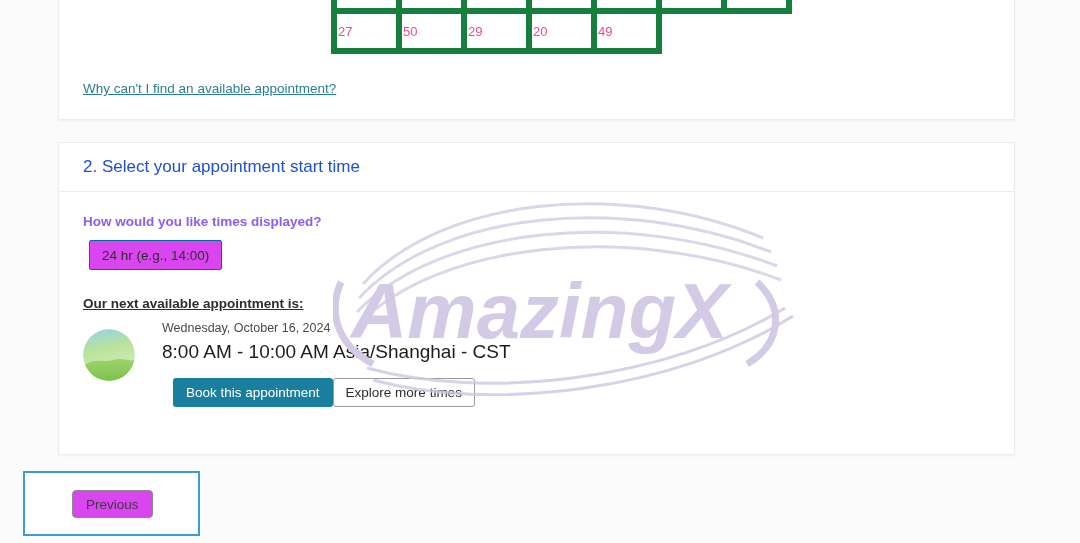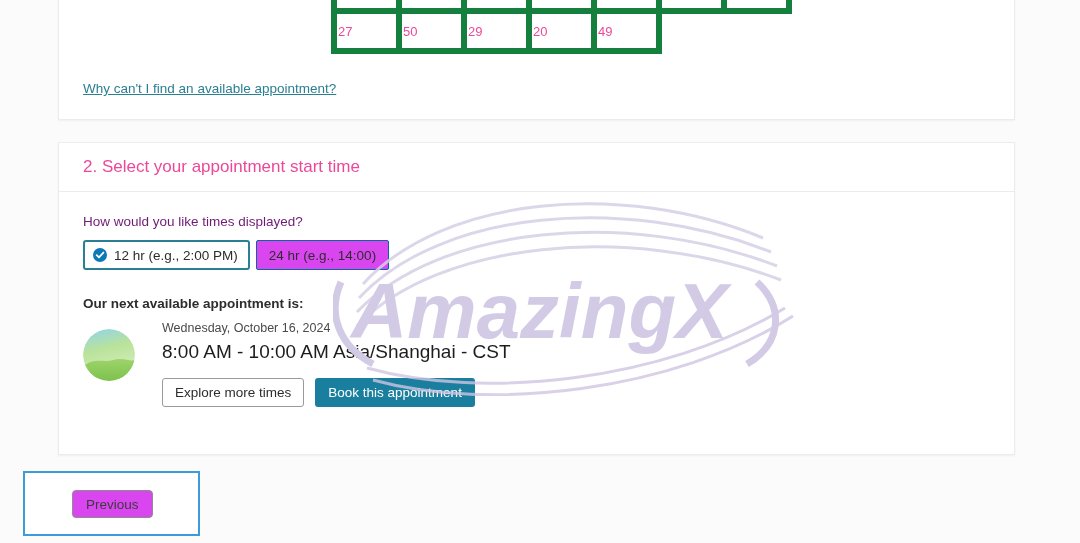--- a/index.html
+++ b/index.html
@@ -85,34 +85,34 @@
   #section-header {
     height: 49px;
     border-bottom: 1px solid #ececec;
     display: flex;
     align-items: center;
     padding-left: 24px;
     box-sizing: border-box;
   }
   #section-title {
     font-size: 17px;
-    color: #ec4899;
+    color: #1d4ed8;
     font-weight: 400;
   }
 
   #card-body {
     padding: 22px 24px 0 24px;
     position: relative;
     z-index: 6;
   }
 
   .question-label {
     font-size: 13.5px;
-    font-weight: normal;
-    color: #701a75;
+    font-weight: bold;
+    color: #8b5cf6;
     margin-bottom: 11px;
   }
 
   
   #time-format-group {
     display: flex;
     align-items: stretch;
     margin-bottom: 26px;
   }
   .fmt-btn {
@@ -144,20 +144,21 @@
     margin-right: 7px;
     flex: 0 0 auto;
   }
 
   
   #next-appt-label {
     font-size: 13.5px;
     font-weight: bold;
     color: #2d2d2d;
     margin-bottom: 10px;
+    text-decoration: underline;
   }
 
   #appt-row {
     display: flex;
     align-items: flex-start;
   }
   #sun-icon {
     width: 52px;
     height: 52px;
     border-radius: 50%;
@@ -288,27 +289,20 @@
   <div id="section-header">
     <span id="section-title">2. Select your appointment start time</span>
   </div>
 
   <div id="card-body">
 
     <div class="question-label">How would you like times displayed?</div>
 
     <div id="time-format-group">
 
-      <div class="fmt-btn selected">
-        <svg class="check-icon" viewBox="0 0 16 16">
-          <circle cx="8" cy="8" r="8" fill="#0b79b8"></circle>
-          <path d="M4.2 8.2 L6.8 10.8 L11.9 5.2" stroke="#ffffff" stroke-width="2" fill="none" stroke-linecap="round" stroke-linejoin="round"></path>
-        </svg>
-        <span>12 hr (e.g., 2:00 PM)</span>
-      </div>
 
       <div class="fmt-btn unselected">
         <span>24 hr (e.g., 14:00)</span>
       </div>
 
     </div>
 
     <div id="next-appt-label">Our next available appointment is:</div>
 
     <div id="appt-row">
@@ -334,22 +328,22 @@
             <path d="M0 38 C 10 28, 20 34, 30 31 C 40 28, 47 33, 52 31 L52 52 L0 52 Z" fill="url(#hillGrad)"></path>
           </g>
         </svg>
       </div>
 
       <div id="appt-details">
         <div id="appt-date">Wednesday, October 16, 2024</div>
         <div id="appt-time">8:00 AM - 10:00 AM Asia/Shanghai - CST</div>
 
         <div id="appt-actions">
+          <button id="book-appointment">Book this appointment</button>
           <button id="explore-more-times">Explore more times</button>
-          <button id="book-appointment">Book this appointment</button>
         </div>
       </div>
 
     </div>
 
   </div>
 </div>
 
 <div id="footer-focus-ring">
   <button id="previous-button">Previous</button>

